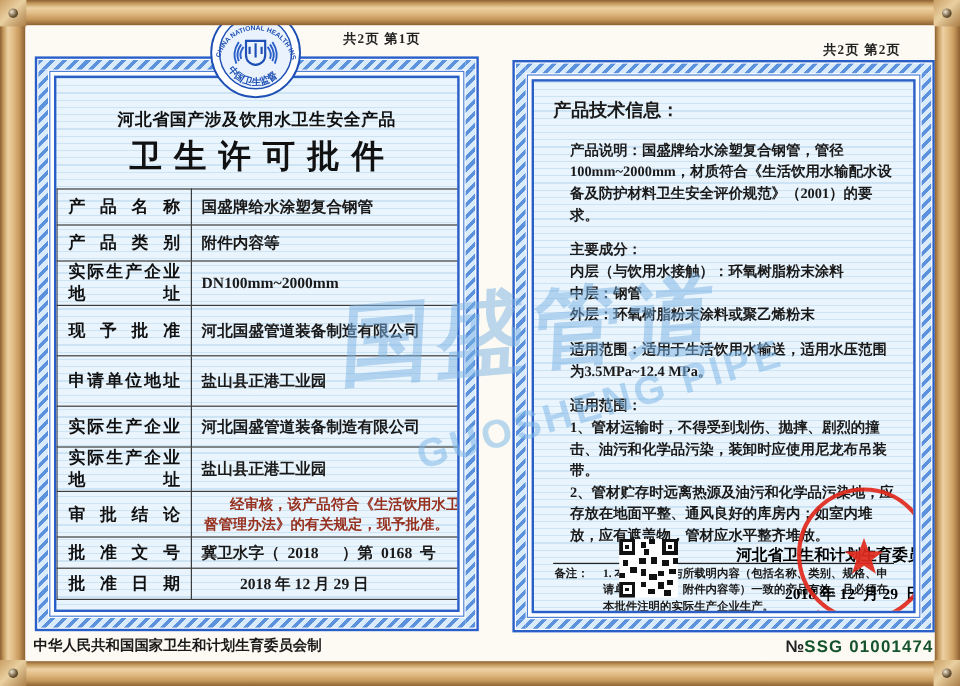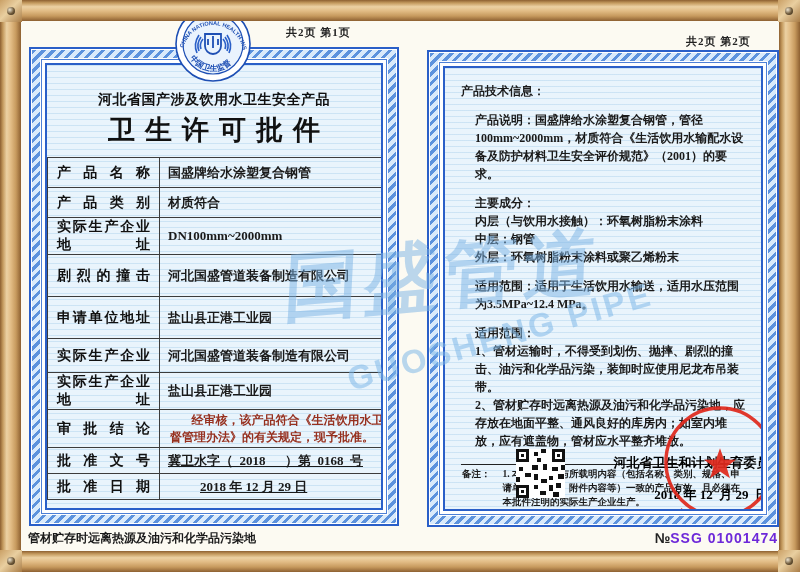--- a/index.html
+++ b/index.html
@@ -37,33 +37,33 @@
 
   
   .t1{margin-top:26px;text-align:center;font-size:14px;font-weight:bold;color:#111;letter-spacing:0.5px;}
   .t2{margin-top:3px;text-align:center;font-size:27px;font-weight:bold;color:#111;
       letter-spacing:10px;text-indent:10px;}
   table.cert{border-collapse:collapse;margin:9px auto 0;width:376px;}
   table.cert td{border:1px solid #3c3c3c;vertical-align:middle;}
   td.lab{width:112px;font-weight:bold;font-size:14px;padding:0 9px;color:#111;
          text-align:justify;text-align-last:justify;}
   td.val{font-size:13px;font-weight:bold;padding:2px 8px;color:#1a1a1a;}
-  td.val.pre{white-space:pre-wrap;text-decoration:underline;}
+  td.val.pre{white-space:pre-wrap;}
   td.val.concl{font-size:12px;color:#96301f;text-indent:1.8em;line-height:1.35;padding:2px 10px;}
   tr.rh30 td{height:30px;} tr.rh42 td{height:42px;} tr.rh34 td{height:34px;}
   tr.rh36 td{height:36px;} tr.rh38 td{height:38px;} tr.rh26 td{height:26px;}
 
   .made-by{position:absolute;left:28px;top:530px;font-size:12px;font-weight:bold;color:#1a1a1a;z-index:3;}
   .serial{position:absolute;right:22px;top:530px;font-size:14px;font-weight:bold;z-index:3;
           font-family:"Liberation Sans",sans-serif;}
-  .serial .no-sign{color:#222;} .serial .no-red{color:#6d28d9;letter-spacing:1px;}
+  .serial .no-sign{color:#222;} .serial .no-red{color:#14532d;letter-spacing:1px;}
 
   
   .p2content{position:absolute;inset:0;padding:12px 16px;font-size:12px;color:#1a1a1a;line-height:1.5;}
-  .h2title{font-size:12px;font-weight:bold;margin:2px 0 0 0;}
+  .h2title{font-size:15px;font-weight:bold;margin:2px 0 0 0;}
   .para{margin:11px 0 0 14px;font-weight:bold;}
   .complist{margin:11px 0 0 14px;font-weight:bold;}
   .complist div{margin:0;}
   .remarks{margin-top:14px;border-top:1.5px solid #222;border-bottom:1.5px solid #222;
            padding:3px 1px;font-size:9.5px;line-height:1.45;display:flex;font-weight:bold;}
   .remarks .rlab{white-space:nowrap;margin-right:12px;}
   .qr{position:absolute;left:71px;top:381px;width:49px;height:49px;}
   .issuer{position:absolute;left:168px;top:386px;width:170px;font-size:13px;font-weight:bold;text-align:center;}
   .issue-date{position:absolute;left:186px;top:418px;width:160px;font-size:13px;font-weight:bold;
               white-space:pre;text-align:center;}
@@ -105,28 +105,28 @@
     <div class="t1">河北省国产涉及饮用水卫生安全产品</div>
     <div class="t2">卫生许可批件</div>
     <table class="cert">
       <tbody>
           <tr class="rh30">
         <td class="lab">产品名称</td>
         <td class="val">国盛牌给水涂塑复合钢管</td>
           </tr>
       <tr class="rh30">
         <td class="lab">产品类别</td>
-        <td class="val">材质符合</td>
+        <td class="val">附件内容等</td>
           </tr>
       <tr class="rh30">
         <td class="lab">实际生产企业地址</td>
         <td class="val">DN100mm~2000mm</td>
           </tr>
       <tr class="rh42">
-        <td class="lab">剧烈的撞击</td>
+        <td class="lab">现予批准</td>
         <td class="val">河北国盛管道装备制造有限公司</td>
           </tr>
       <tr class="rh42">
         <td class="lab">申请单位地址</td>
         <td class="val">盐山县正港工业园</td>
           </tr>
       <tr class="rh34">
         <td class="lab">实际生产企业</td>
         <td class="val">河北国盛管道装备制造有限公司</td>
           </tr>
@@ -243,19 +243,19 @@
   <g stroke="#2a5fc8" fill="none" stroke-width="1.6">
     <path d="M22,47 Q18,38 24,29 M24,45 Q21,38 26,31 M26,43 Q24,38 28,33"></path>
     <path d="M54,47 Q58,38 52,29 M52,45 Q55,38 50,31 M50,43 Q52,38 48,33"></path>
   </g>
   <g stroke="#1e4fb4" fill="none" stroke-width="1.8">
     <path d="M30,28 h16 v12 a8,8 0 0 1 -16,0 z"></path>
     <path d="M38,30 v12 M33,33 v6 M43,33 v6"></path>
   </g>
 </svg>
 
-<div class="made-by">管材贮存时远离热源及油污和化学品污染地</div>
+<div class="made-by">中华人民共和国国家卫生和计划生育委员会制</div>
 <div class="serial">
   <span class="no-sign">№</span><span class="no-red">SSG 01001474</span>
 </div>
 
 <div class="wm wm-cn">国盛管道</div>
 <div class="wm wm-en">GUOSHENG PIPE</div>
 
 </body></html>

